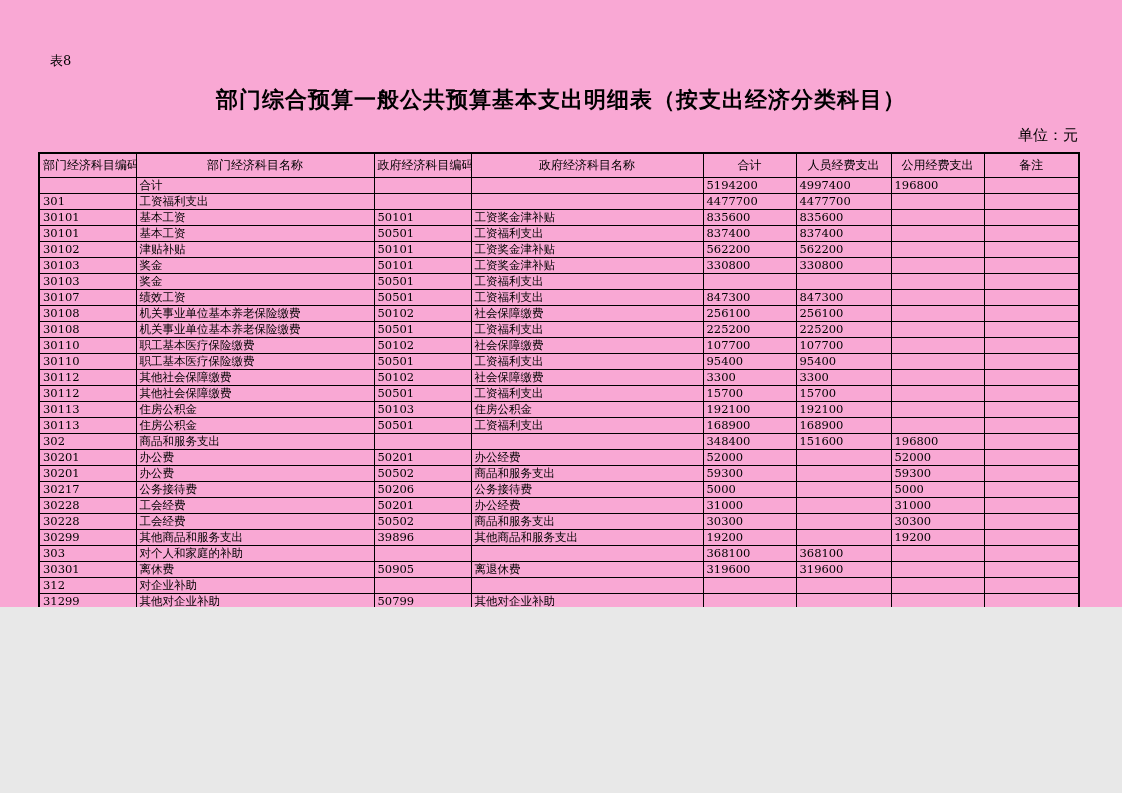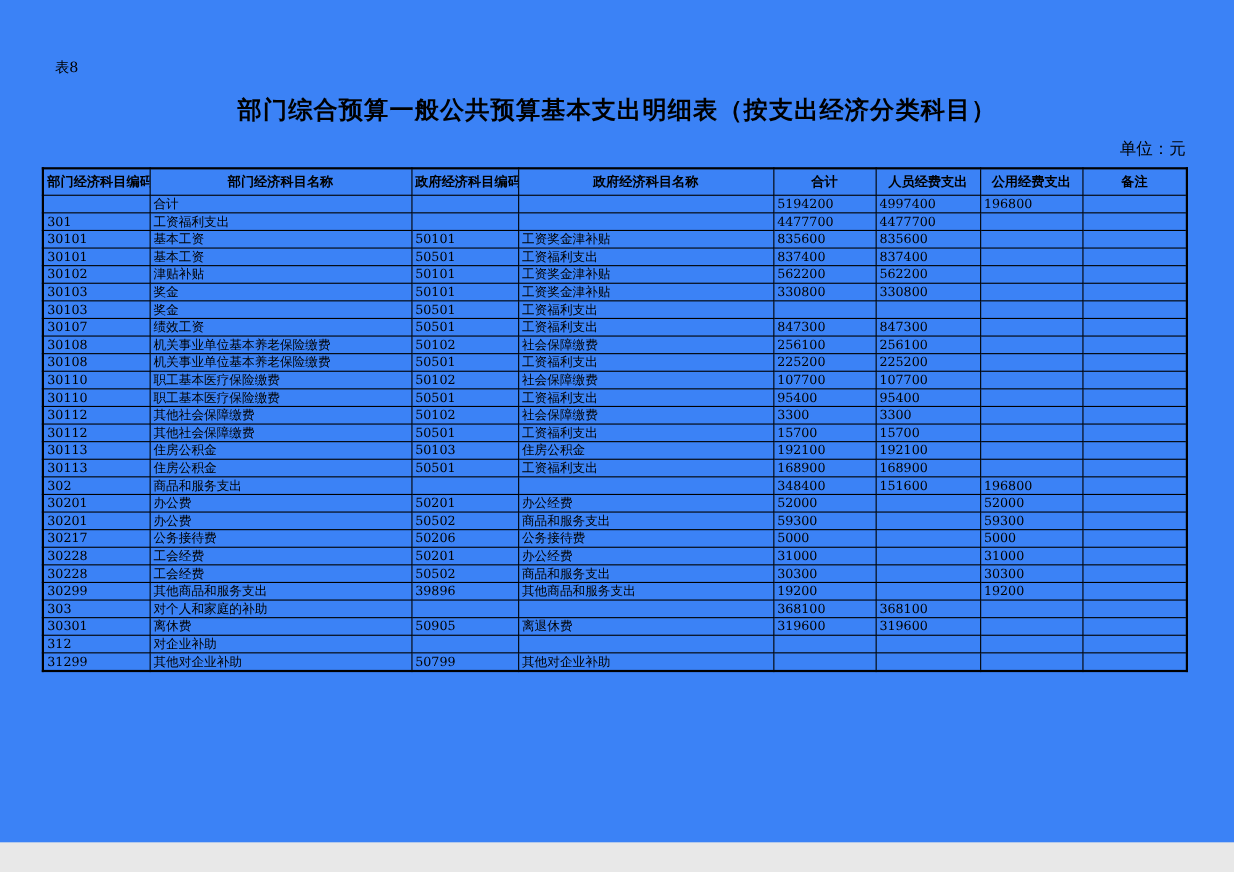--- a/index.html
+++ b/index.html
@@ -1,19 +1,19 @@
 <!DOCTYPE html>
 <html><head>
 <meta charset="utf-8">
 <style>
   html,body{margin:0;padding:0;background:#e8e8e8;}
   .page{
     position:relative;
-    width:1122px;height:766px;
-    background:#3b82f6;
+    width:1122px;height:607px;
+    background:#f9a8d4;
     color:#000;
     font-family:"DejaVu Serif","Liberation Serif",serif;
     overflow:hidden;
     margin:0 auto;
   }
   .table-label{
     position:absolute;left:50px;top:52px;
     font-size:13px;
   }
   .doc-title{
@@ -36,21 +36,21 @@
   }
   table.budget th, table.budget td{
     border:1px solid #000;
     padding:0 3px;
     overflow:hidden;
     white-space:nowrap;
   }
   table.budget th{
     height:23px;
     font-size:12px;
-    font-weight:bold;
+    font-weight:normal;
     text-align:center;
   }
   table.budget td{
     height:15px;
     font-size:11.5px;
     text-align:left;
     line-height:15px;
   }
   td.code5{padding-left:52px;margin-left:17px;}
   td.code3{padding-left:3px;}

